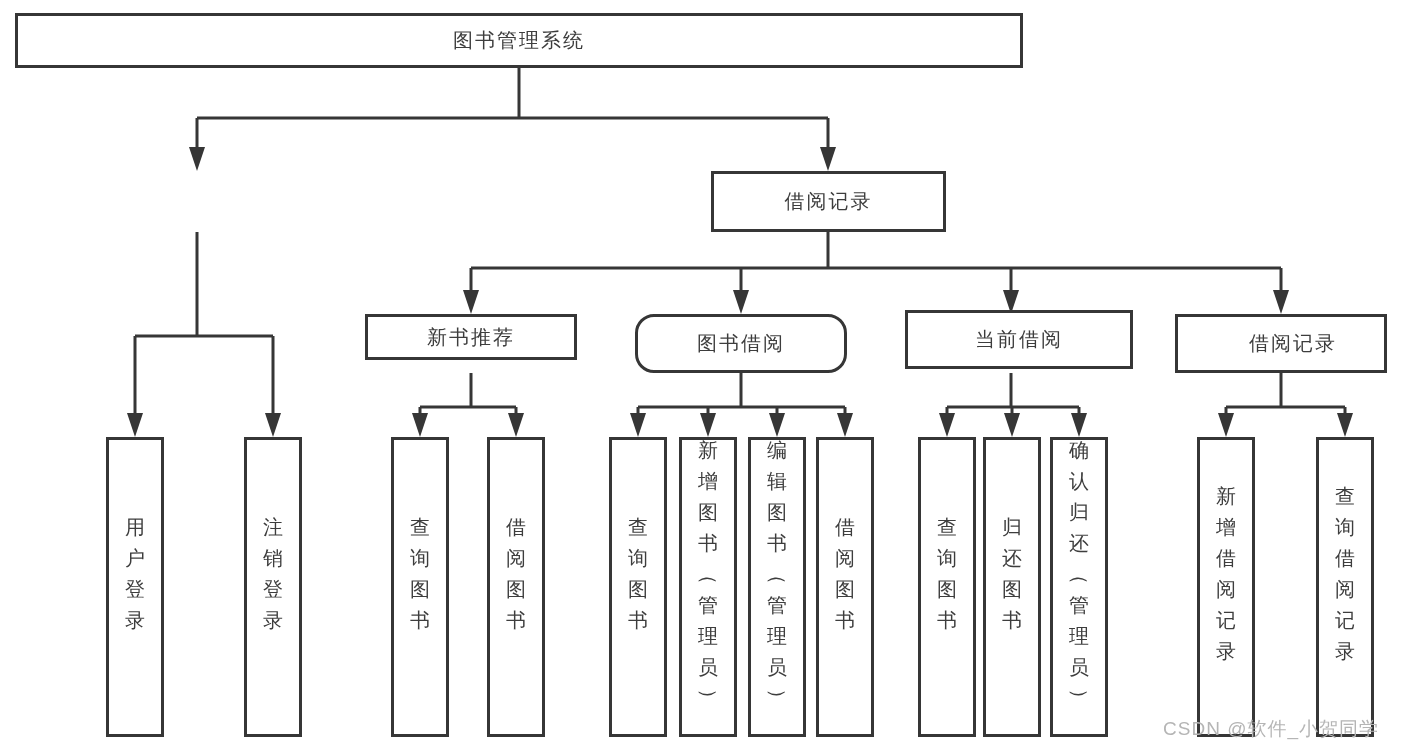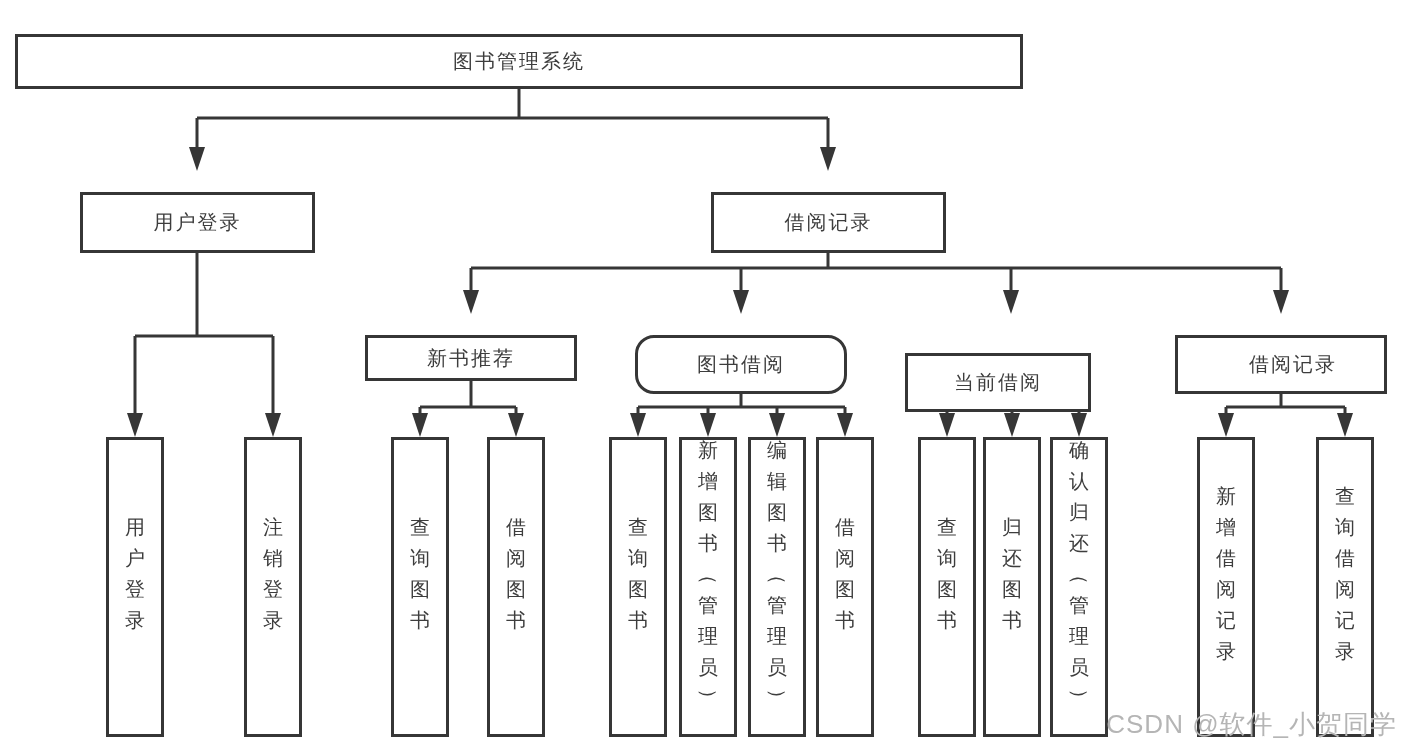--- a/index.html
+++ b/index.html
@@ -22,35 +22,35 @@
     border: 3px solid #363636;
     background: #ffffff;
     color: #3d3d3d;
     display: flex;
     align-items: center;
     justify-content: center;
     font-size: 20px;
     letter-spacing: 2px;
     z-index: 2;
   }
-  .hbox { white-space: nowrap; margin-top: 21px; }
+  .hbox { white-space: nowrap; }
   .vbox {
     flex-direction: column;
     letter-spacing: 0;
     line-height: 31px;
     padding-bottom: 26px;
     text-align: center;
   }
   .vbox div { height: 31px; width: 100%; }
   .vbox div.rot { transform: rotate(90deg); }
   .watermark {
     position: absolute;
-    right: 8px;
+    right: 26px;
     bottom: 5px;
-    font-size: 26px;
+    font-size: 19px;
     letter-spacing: 1px;
     color: #b5b5b5;
     z-index: 3;
     white-space: nowrap;
   }
 </style>
 </head>
 <body>
 
 <div id="canvas">
@@ -97,26 +97,25 @@
       <polygon points="1004,413 1020,413 1012,437"></polygon>
       <polygon points="1071,413 1087,413 1079,437"></polygon>
 
       <polygon points="1218,413 1234,413 1226,437"></polygon>
       <polygon points="1337,413 1353,413 1345,437"></polygon>
     </g>
   </svg>
 
   <div class="box hbox" style="left:15px; top:13px; width:1008px; height:55px;">图书管理系统</div>
 
-  <div class="box hbox" style="left:80px; top:171px; width:235px; height:61px;">用户登录</div>
   <div class="box hbox" style="left:711px; top:171px; width:235px; height:61px;">借阅记录</div>
 
   <div class="box hbox" style="left:365px; top:314px; width:212px; height:46px;">新书推荐</div>
   <div class="box hbox" style="left:635px; top:314px; width:212px; height:59px;border-radius:19px;">图书借阅</div>
-  <div class="box hbox" style="left:905px; top:332px; width:186px; height:59px;">当前借阅</div>
+  <div class="box hbox" style="left:905px; top:310px; width:228px; height:59px;">当前借阅</div>
   <div class="box hbox" style="left:1175px; top:314px; width:212px; height:59px;padding-left:24px;">借阅记录</div>
 
   <div class="box vbox" style="left:106px; top:437px; width:58px; height:300px;">
       <div>用</div>
       <div>户</div>
       <div>登</div>
       <div>录</div>
     </div>
   <div class="box vbox" style="left:244px; top:437px; width:58px; height:300px;">
       <div>注</div>

